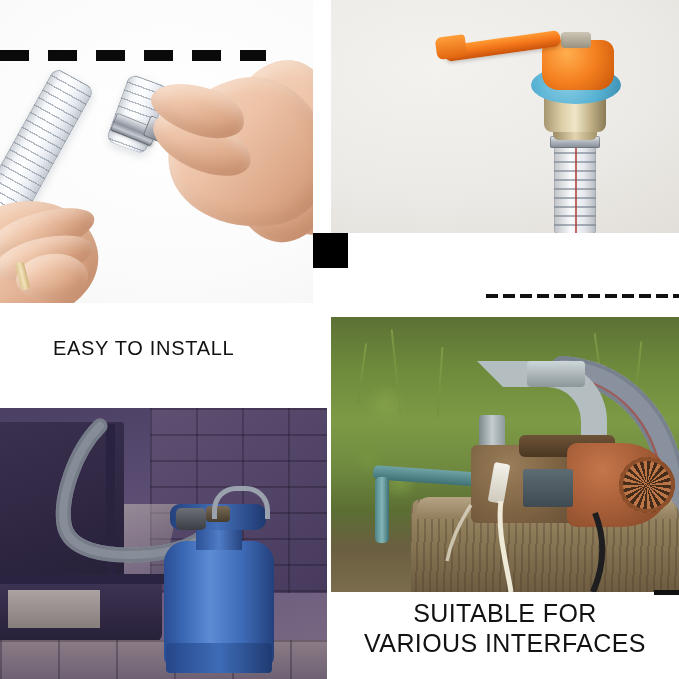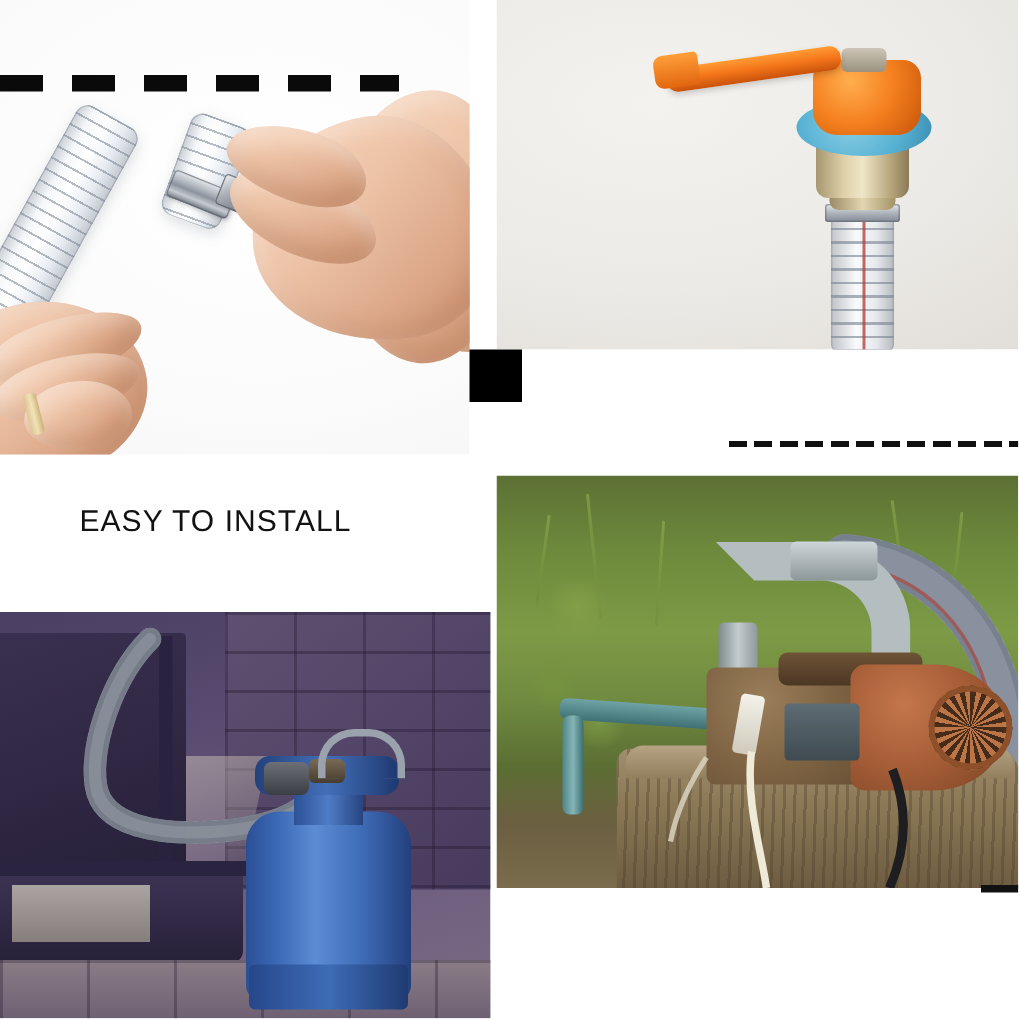--- a/index.html
+++ b/index.html
@@ -538,16 +538,20 @@
     <div id="pump-plate"></div>
     <div id="pump-plug"></div>
 
     <svg style="position:absolute;left:0;top:0;width:348px;height:275px;" viewBox="0 0 348 275">
       <path d="M170 184 C 166 216, 176 248, 180 275" fill="none" stroke="#efe9d8" stroke-width="5"></path>
       <path d="M264 196 C 276 226, 272 252, 262 275" fill="none" stroke="#1e1e20" stroke-width="6"></path>
       <path d="M140 188 C 128 206, 120 224, 116 244" fill="none" stroke="#d9d2bf" stroke-width="3.5" opacity=".85"></path>
     </svg>
   </div>
 
+  <div id="caption-suitable">
+    <div>SUITABLE FOR</div>
+    <div>VARIOUS INTERFACES</div>
+  </div>
 
   <div id="dash-corner"></div>
 
 </div>
 
 </body></html>

